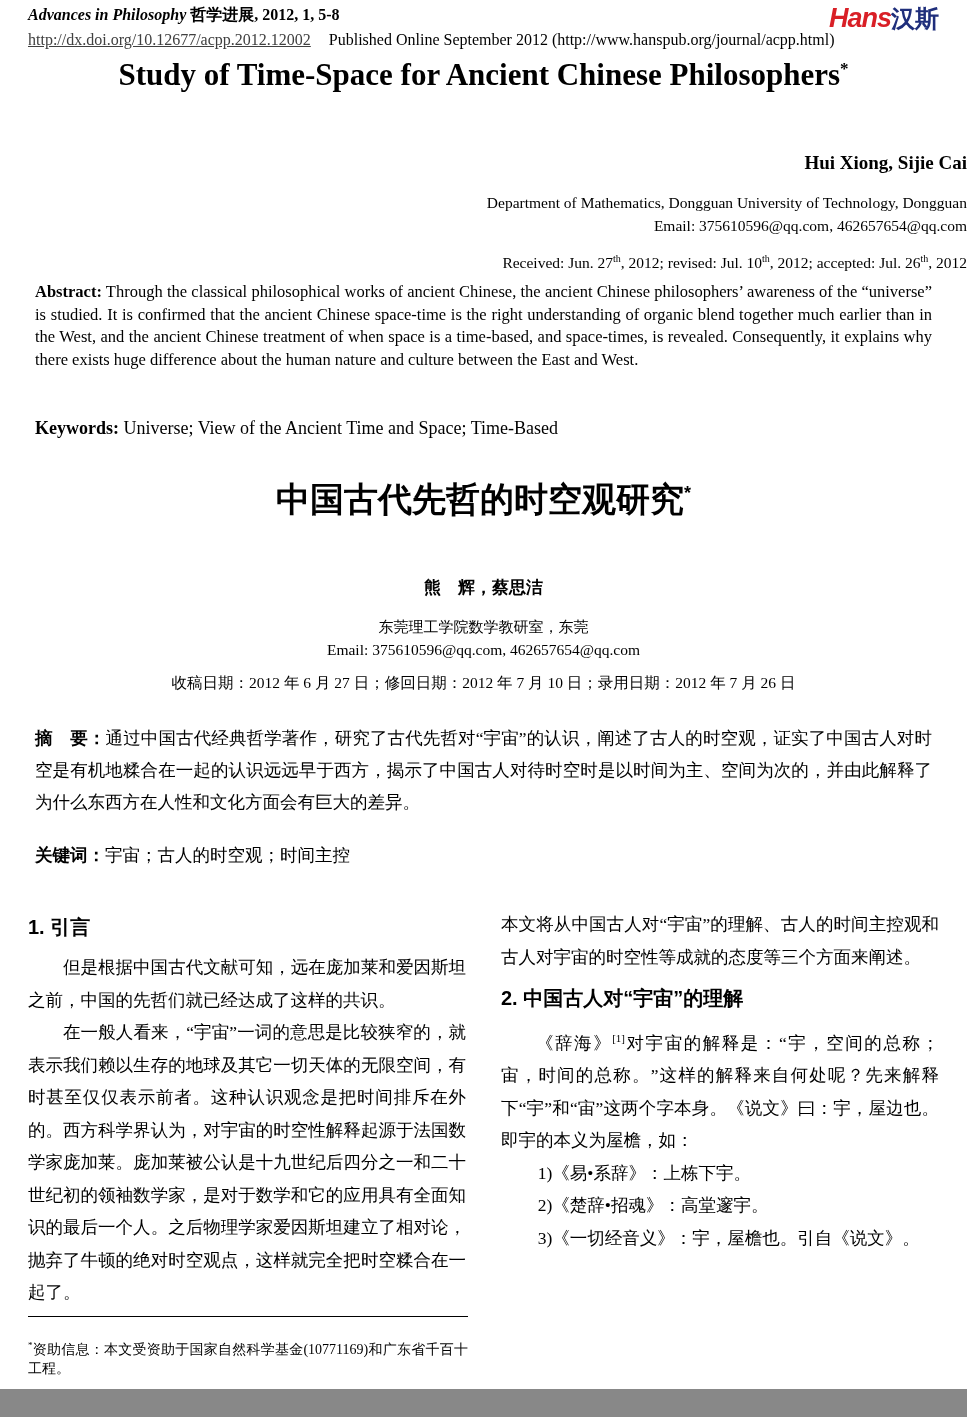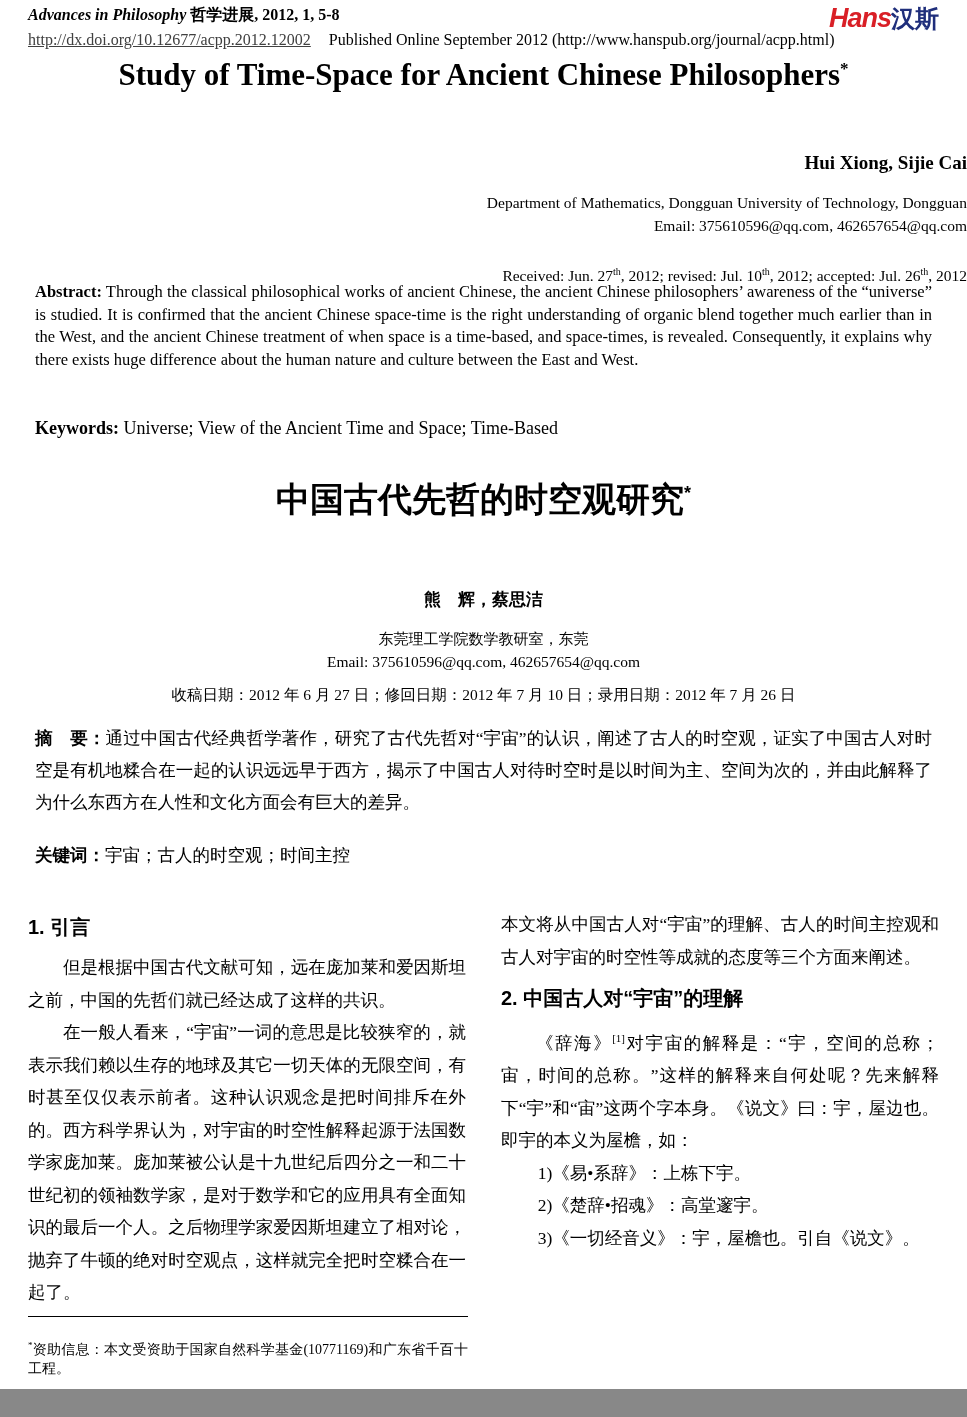--- a/index.html
+++ b/index.html
@@ -23,29 +23,29 @@
   .logo { position: absolute; top: -2px; right: 0; font-family: "Liberation Sans", "DejaVu Sans", sans-serif; white-space: nowrap; }
   .logo-hans { font-size: 27px; font-weight: bold; font-style: italic; letter-spacing: -1px; }
   .logo-cn { font-size: 24px; font-weight: bold; }
   
   .title-en { position: absolute; top: 57px; left: 0; width: 100%; text-align: center; font-size: 31px; font-weight: bold; }
   .title-en sup { font-size: 17px; }
   .byline-en { position: absolute; top: 152px; left: 0; width: 100%; text-align: right; }
   .authors-en { font-size: 19px; font-weight: bold; }
   .affil-en { font-size: 15.5px; margin-top: 20px; }
   .email-en { font-size: 15.5px; margin-top: 5px; }
-  .received-en { font-size: 15.5px; margin-top: 31px; padding-left: 24px; }
+  .received-en { font-size: 15.5px; margin-top: 18px; padding-left: 24px; }
   .received-en sup { font-size: 10px; }
   .abstract-en { position: absolute; top: 281px; left: 35px; right: 35px; font-size: 16.5px; line-height: 22.5px; text-align: justify; }
   .abstract-en .label, .keywords-en .label { font-weight: bold; }
   .keywords-en { position: absolute; top: 418px; left: 35px; right: 35px; font-size: 18px; }
   
   .title-cn { position: absolute; top: 477px; left: 0; width: 100%; text-align: center; font-size: 34px; font-weight: bold; font-family: "Liberation Sans", "DejaVu Sans", sans-serif; }
   .title-cn sup { font-size: 18px; }
-  .byline-cn { position: absolute; top: 576px; left: 0; width: 100%; text-align: center; margin-top: 12px; }
+  .byline-cn { position: absolute; top: 576px; left: 0; width: 100%; text-align: center; }
   .authors-cn { font-size: 17px; font-weight: bold; }
   .affil-cn { font-size: 15px; margin-top: 19px; }
   .email-cn { font-size: 15.5px; margin-top: 4px; }
   .dates-cn { font-size: 15.5px; margin-top: 14px; }
   .abstract-cn { position: absolute; top: 722px; left: 35px; right: 35px; font-size: 17.5px; line-height: 32px; text-align: justify; }
   .abstract-cn .label, .keywords-cn .label { font-weight: bold; font-family: "Liberation Sans", "DejaVu Sans", sans-serif; }
   .keywords-cn { position: absolute; top: 843px; left: 35px; right: 35px; font-size: 17.5px; }
   
   .columns { position: absolute; top: 908px; left: 28px; right: 28px; display: flex; gap: 35px; }
   .col { width: 438px; }

